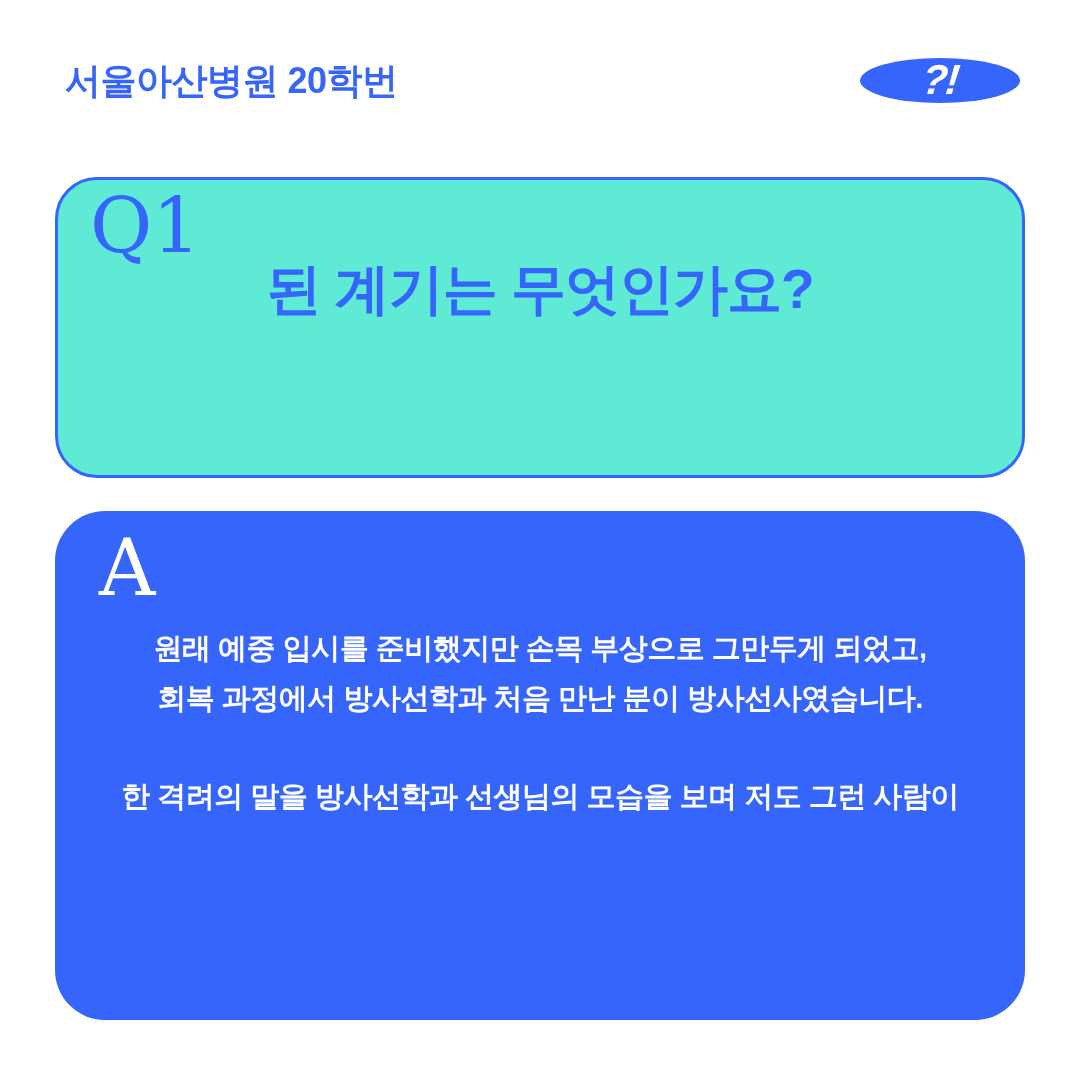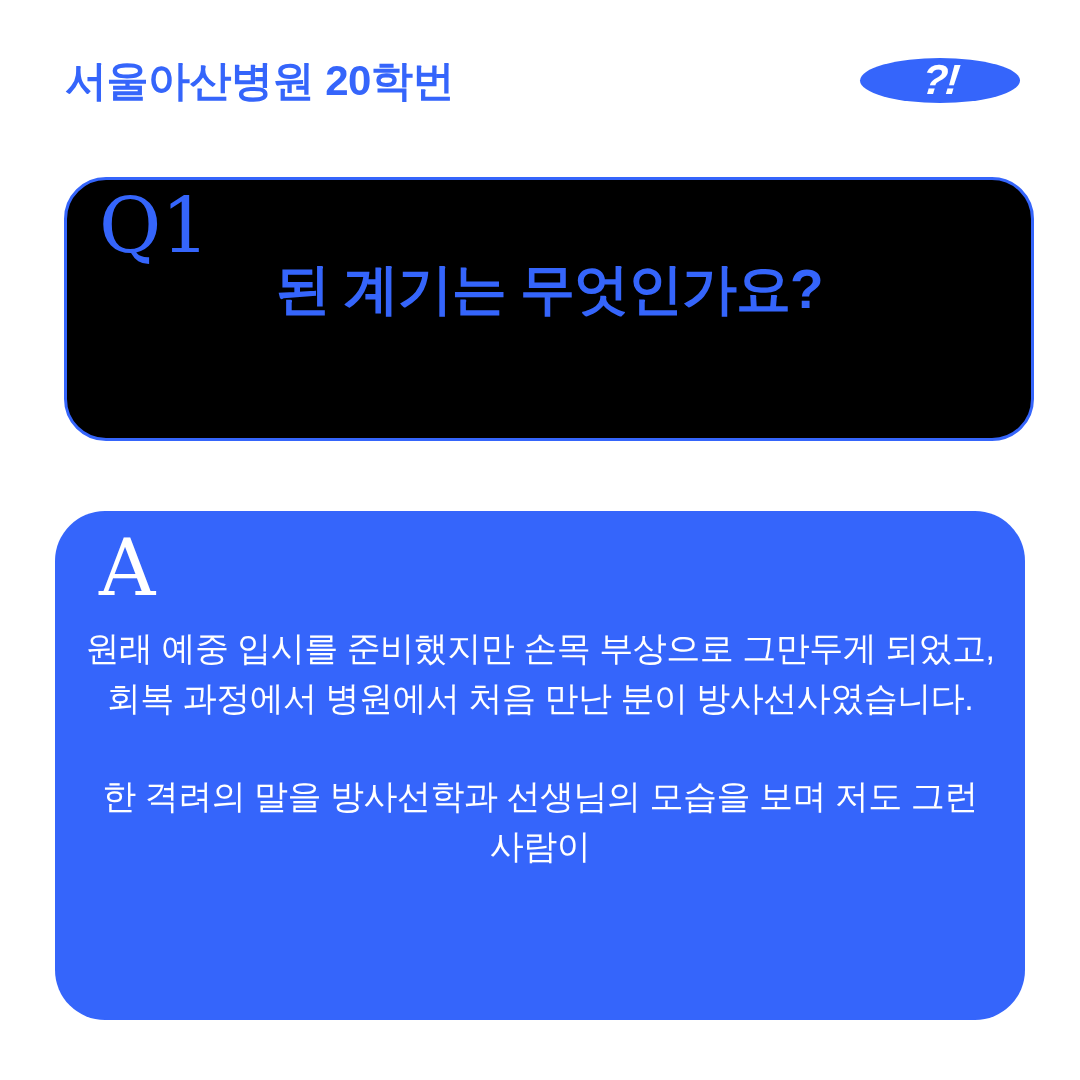--- a/index.html
+++ b/index.html
@@ -17,21 +17,21 @@
   .canvas{
     position:relative;
     width:1080px;height:1080px;
     background:var(--bg);
   }
   
   .header{
     position:absolute;
     left:65px;top:58px;
     color:var(--accent);
-    font-size:42px;
+    font-size:36px;
     font-weight:800;
     line-height:46px;
     letter-spacing:-0.5px;
   }
   
   .badge{
     position:absolute;
     left:860px;top:58px;
     width:160px;height:45px;
     background:var(--accent);
@@ -43,25 +43,25 @@
     font-weight:800;
     font-style:italic;
     font-size:42px;
     line-height:1;
     transform:skewX(-6deg) translateY(-1px);
     letter-spacing:-2px;
   }
   
   .q-card{
     position:absolute;
-    left:64px;top:177px;
-    width:970px;height:264px;
+    left:55px;top:177px;
+    width:970px;height:301px;
     border:3px solid var(--accent);
     border-radius:42px;
-    background:#000000;
+    background:#5eead4;
   }
   .serif{
     font-family:"DejaVu Serif","Liberation Serif",serif;
     font-weight:400;
   }
   .q-label{
     position:absolute;
     left:32px;top:8px;
     color:var(--accent);
     font-size:76px;
@@ -90,22 +90,22 @@
     left:44px;top:18px;
     color:var(--card-text);
     font-size:78px;
     line-height:1;
   }
   .a-text{
     position:absolute;
     left:28px;right:28px;top:112px;
     text-align:center;
     color:var(--card-text);
-    font-size:34px;
-    font-weight:400;
+    font-size:29px;
+    font-weight:700;
     line-height:50px;
     letter-spacing:-0.5px;
   }
   .a-text .para{margin-bottom:48px;}
   .a-text .para:last-child{margin-bottom:0;}
 </style>
 </head>
 <body>
 
 <div class="canvas">
@@ -123,21 +123,21 @@
     <div class="q-text">
       <div>된 계기는 무엇인가요?</div>
     </div>
   </section>
 
   <section class="a-card">
     <div class="a-label serif">A</div>
     <div class="a-text">
       <div class="para">
         <div>원래 예중 입시를 준비했지만 손목 부상으로 그만두게 되었고,</div>
-        <div>회복 과정에서 병원에서 처음 만난 분이 방사선사였습니다.</div>
+        <div>회복 과정에서 방사선학과 처음 만난 분이 방사선사였습니다.</div>
       </div>
       <div class="para">
         <div>한 격려의 말을 방사선학과 선생님의 모습을 보며 저도 그런 사람이</div>
       </div>
     </div>
   </section>
 
 </div>
 
 </body></html>

